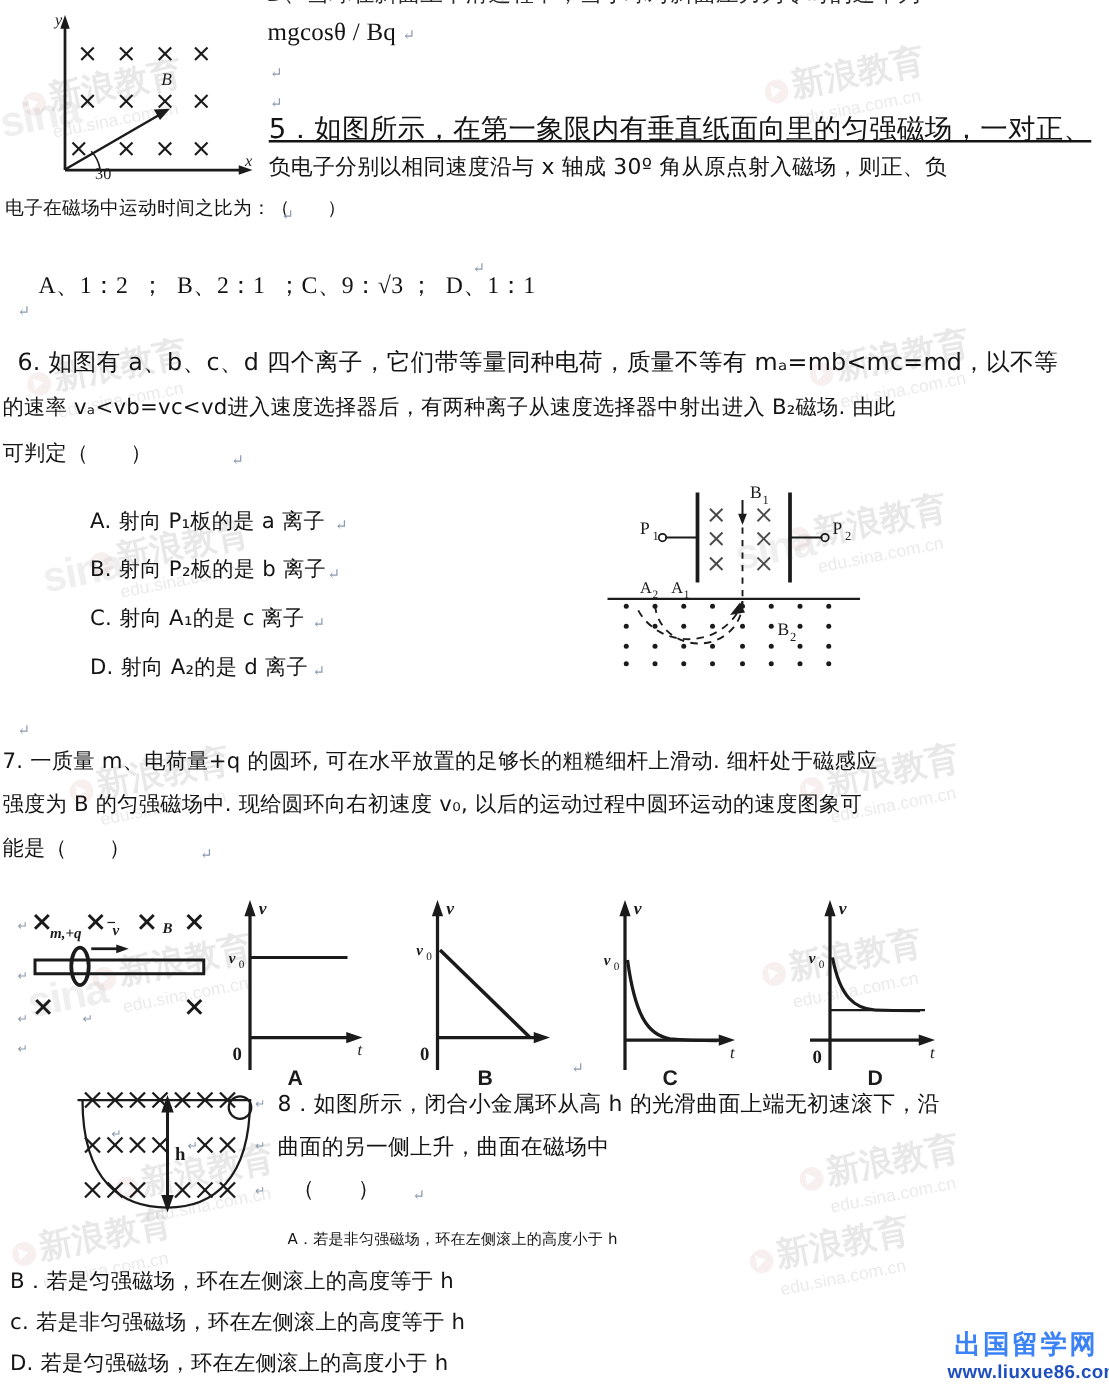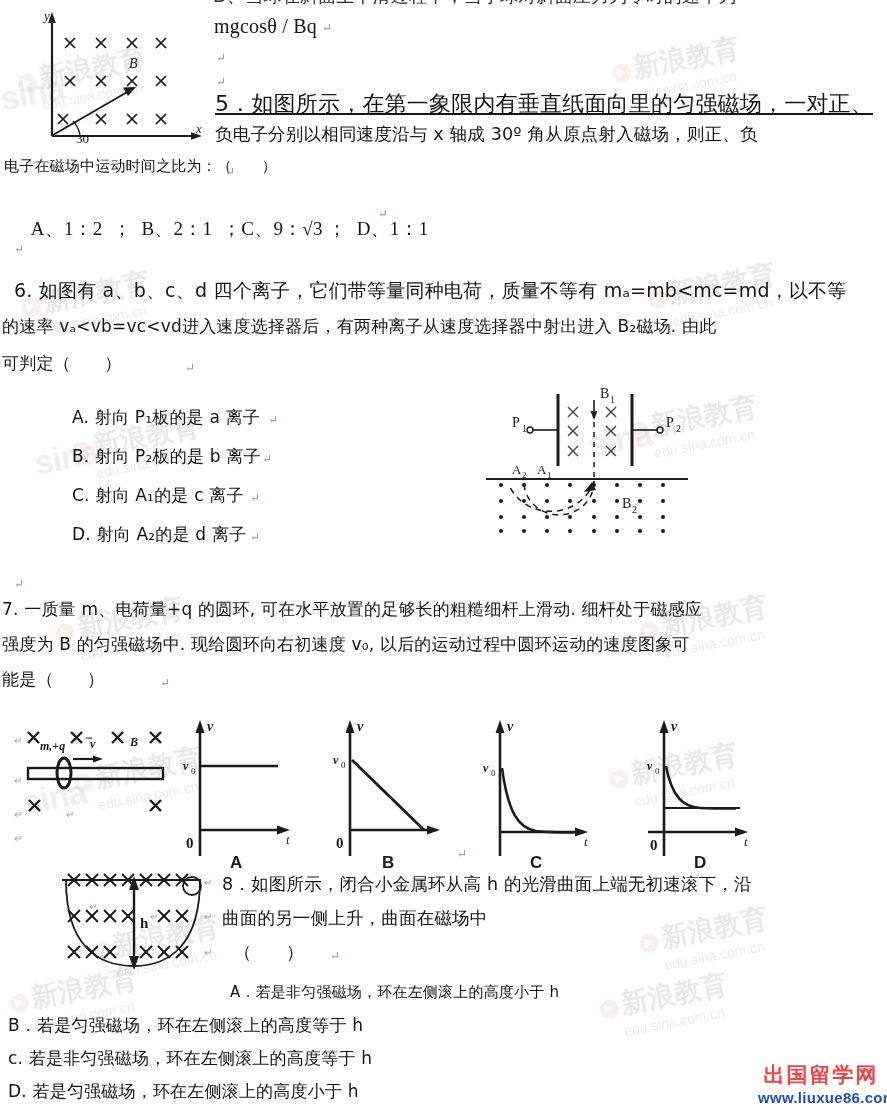--- a/index.html
+++ b/index.html
@@ -86,21 +86,21 @@
 
   
   .stamp {
     position: absolute;
     text-align: center;
   }
   .stamp .stamp-cn {
     font-family: "DejaVu Sans", sans-serif;
     font-weight: 700;
     font-size: 21px;
-    color: #ef4444;
+    color: #3b82f6;
     letter-spacing: 2px;
   }
   .stamp .stamp-url {
     font-family: "Liberation Sans", sans-serif;
     font-weight: 700;
     font-size: 15px;
     color: #1f4fbf;
     letter-spacing: 0.3px;
   }
 
@@ -564,21 +564,21 @@
       <text x="146" y="54" font-family="Liberation Sans, sans-serif" font-size="10" fill="#8c9ab0">↵</text>
       <text x="146" y="90" font-family="Liberation Sans, sans-serif" font-size="10" fill="#8c9ab0">↵</text>
     </svg>
   </div>
 
   <div class="txt cn" style="left:222px; top:876px; font-size:17.5px;">8．如图所示，闭合小金属环从高 h 的光滑曲面上端无初速滚下，沿</div>
   <div class="txt cn" style="left:222px; top:910px; font-size:17.5px;">曲面的另一侧上升，曲面在磁场中</div>
   <div class="txt cn" style="left:234px; top:944px; font-size:17.5px;">（      ）</div>
   <div class="txt pilcrow" style="left:330px; top:950px;">↵</div>
 
-  <div class="txt cn" style="left:230px; top:985px; font-size:15px;">A．若是非匀强磁场，环在左侧滚上的高度小于 h</div>
+  <div class="txt cn" style="left:230px; top:985px; font-size:12px;">A．若是非匀强磁场，环在左侧滚上的高度小于 h</div>
   <div class="txt cn" style="left:8px;   top:1017px; font-size:17px;">B．若是匀强磁场，环在左侧滚上的高度等于 h</div>
   <div class="txt cn" style="left:8px;   top:1050px; font-size:17px;">c. 若是非匀强磁场，环在左侧滚上的高度等于 h</div>
   <div class="txt cn" style="left:8px;   top:1083px; font-size:17px;">D. 若是匀强磁场，环在左侧滚上的高度小于 h</div>
 
   <div class="stamp" style="left:758px; top:1061px; width:126px;">
     <div class="stamp-cn">出国留学网</div>
     <div class="stamp-url">www.liuxue86.com</div>
   </div>
 
 </div>

